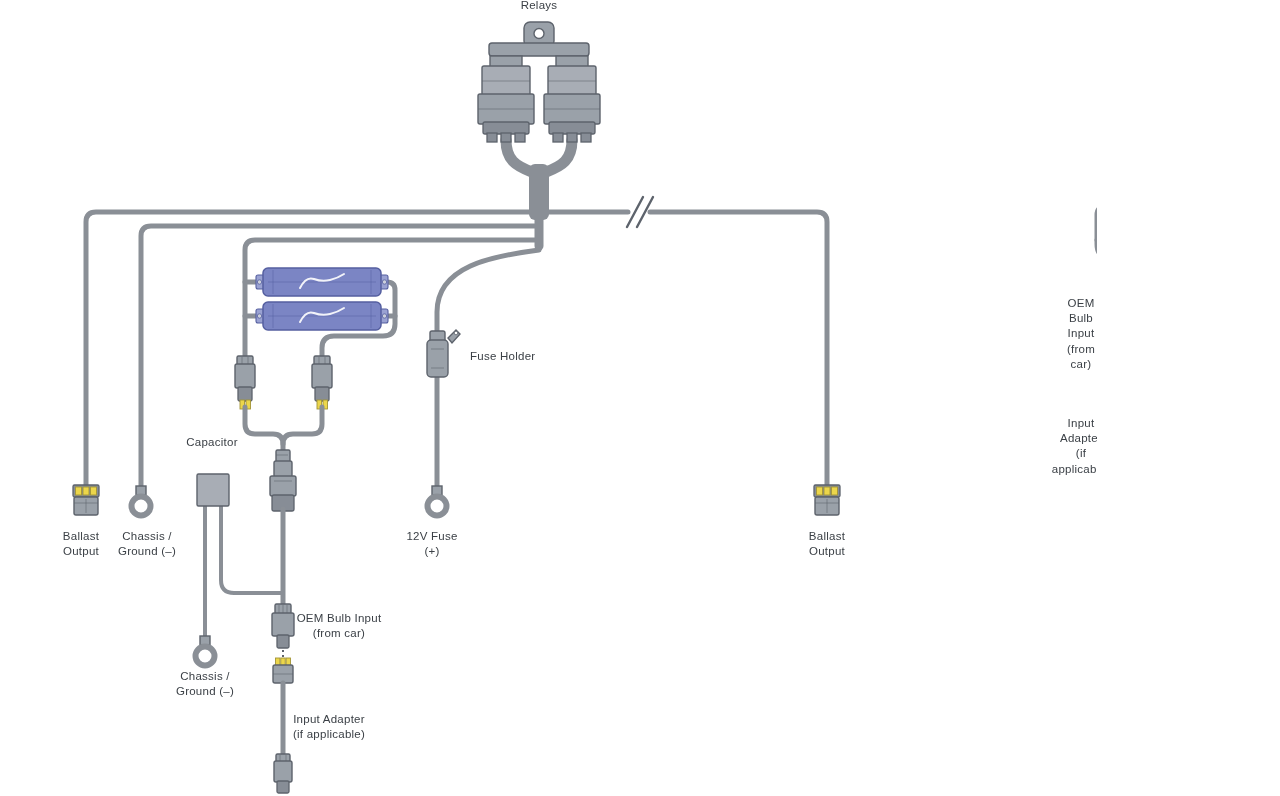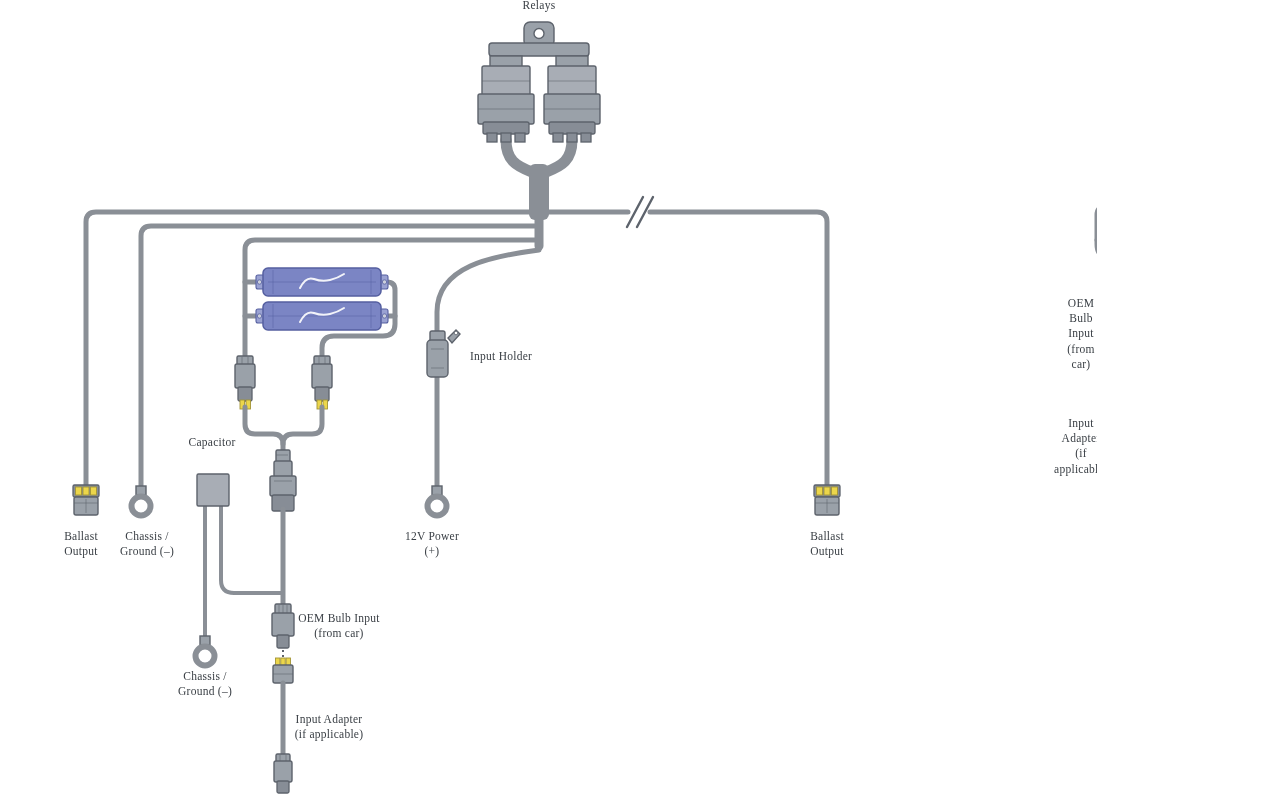--- a/index.html
+++ b/index.html
@@ -1,18 +1,18 @@
 <!DOCTYPE html>
 <html style="--background: #ffffff; --text: #3b4046; --wire_gray: #8a8f96; --connector_gray: #9aa1a9; --connector_gray2: #a8adb5; --connector_dark: #878d96; --outline: #5d636c; --pin_yellow: #ecd64b; --pin_edge: #a39436; --module_blue: #7b85c4; --module_edge: #555fa0; --module_ear: #9aa2d2;"><head>
 <meta charset="utf-8">
 <style>
   html,body { margin:0; padding:0; background:#fff; }
   .stage {
     position:relative; width:1097px; height:796px; background:var(--background,#fff);
-    overflow:hidden; font-family:Liberation Serif, serif;
+    overflow:hidden; font-family:Liberation Sans, sans-serif;
   }
   .stage svg { position:absolute; left:0; top:0; }
   .lbl {
     position:absolute; transform:translateX(-50%); text-align:center;
     white-space:pre-line; font-size:11.5px; line-height:1.32;
     letter-spacing:.25px; color:var(--text,#3b4046);
   }
   .lbl--left { transform:none; text-align:left; }
 
   .wire   { fill:none; stroke:var(--wire_gray); stroke-width:5; stroke-linecap:round; stroke-linejoin:round; }
@@ -255,27 +255,27 @@
       <path class="detail-line" d="M1147 364 L1167 364"></path>
       <path class="wire" d="M1157 373 L1157 482"></path>
       <rect class="part" x="1150" y="481" width="14" height="8" rx="1.5"></rect>
       <path class="detail-line" d="M1154 482 L1154 489 M1160 482 L1160 489"></path>
       <rect class="part" x="1148" y="488" width="18" height="21" rx="2"></rect>
       <rect class="part-dark" x="1151" y="508" width="12" height="12" rx="1.5"></rect>
     </g>
   </svg>
 
   <div class="lbl" style="left:539px; top:-2px">Relays</div>
-  <div class="lbl lbl--left" style="left:470px; top:349px">Input Holder</div>
+  <div class="lbl lbl--left" style="left:470px; top:349px">Fuse Holder</div>
   <div class="lbl" style="left:81px;  top:529px">Ballast
 Output</div>
   <div class="lbl" style="left:147px; top:529px">Chassis /
 Ground (–)</div>
   <div class="lbl" style="left:212px; top:435px">Capacitor</div>
-  <div class="lbl" style="left:432px; top:529px">12V Power
+  <div class="lbl" style="left:432px; top:529px">12V Fuse
 (+)</div>
   <div class="lbl" style="left:827px; top:529px">Ballast
 Output</div>
   <div class="lbl" style="left:339px; top:611px">OEM Bulb Input
 (from car)</div>
   <div class="lbl" style="left:205px; top:669px">Chassis /
 Ground (–)</div>
   <div class="lbl" style="left:329px; top:712px">Input Adapter
 (if applicable)</div>
   <div class="lbl" style="left:1081px; top:296px">OEM Bulb Input

